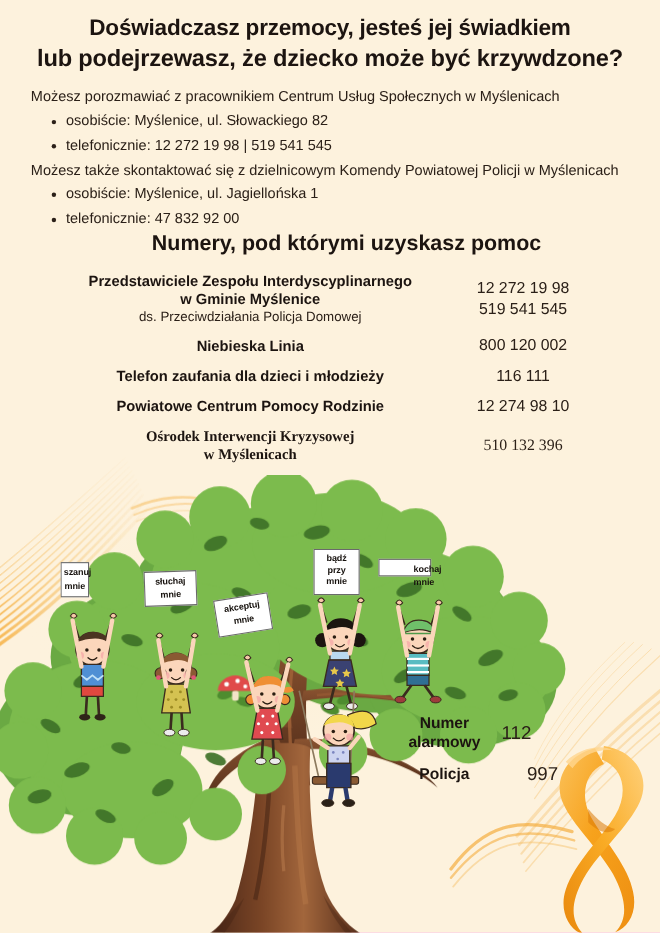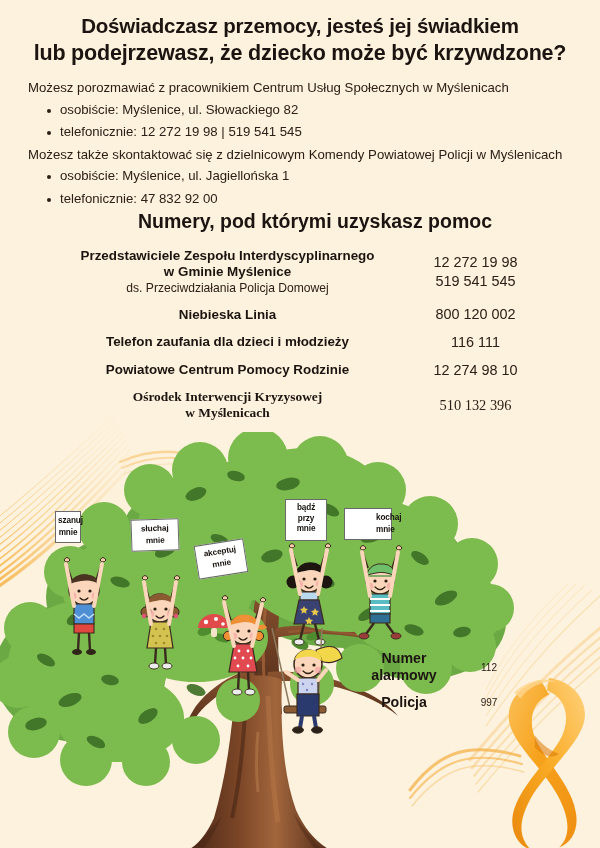--- a/index.html
+++ b/index.html
@@ -149,22 +149,22 @@
   .em-name {
     flex: 0 0 104px;
     text-align: center;
     font-weight: bold;
     font-size: 14.2px;
     line-height: 1.2;
     color: #1c1410;
   }
   .em-val {
     flex: 1 1 auto;
-    text-align: center;
-    font-size: 10px;
+    text-align: left;
+    font-size: 17px;
     color: #2b2018;
   }
 
   
   .sign {
     position: absolute;
     background: #ffffff;
     border: 1px solid #6a6a6a;
     box-sizing: border-box;
     text-align: center;
@@ -656,34 +656,34 @@
     <span>akceptuj</span><br>
     <span>mnie</span>
   </div>
 
   <div class="sign" style="left:285px; top:499px; width:42px; height:42px; line-height:1.3;">
     <span>bądź</span><br>
     <span>przy</span><br>
     <span>mnie</span>
   </div>
 
-  <div class="sign" style="left:344px; top:508px; width:48px; height:32px;padding-left:31px;">
+  <div class="sign" style="left:344px; top:508px; width:48px; height:16px;padding-left:31px;">
     <span>kochaj</span><br>
     <span>mnie</span>
   </div>
 
   <div class="emergency">
     <div class="em-row">
       <div class="em-name">
         <span>Numer</span><br>
         <span>alarmowy</span>
       </div>
       <div class="em-val">112</div>
     </div>
-    <div class="em-row" style="margin-top:3px;">
+    <div class="em-row" style="margin-top:3px;gap:23px;">
       <div class="em-name">
         <span>Policja</span>
       </div>
       <div class="em-val">997</div>
     </div>
   </div>
 
 </div>
 
 </body></html>

